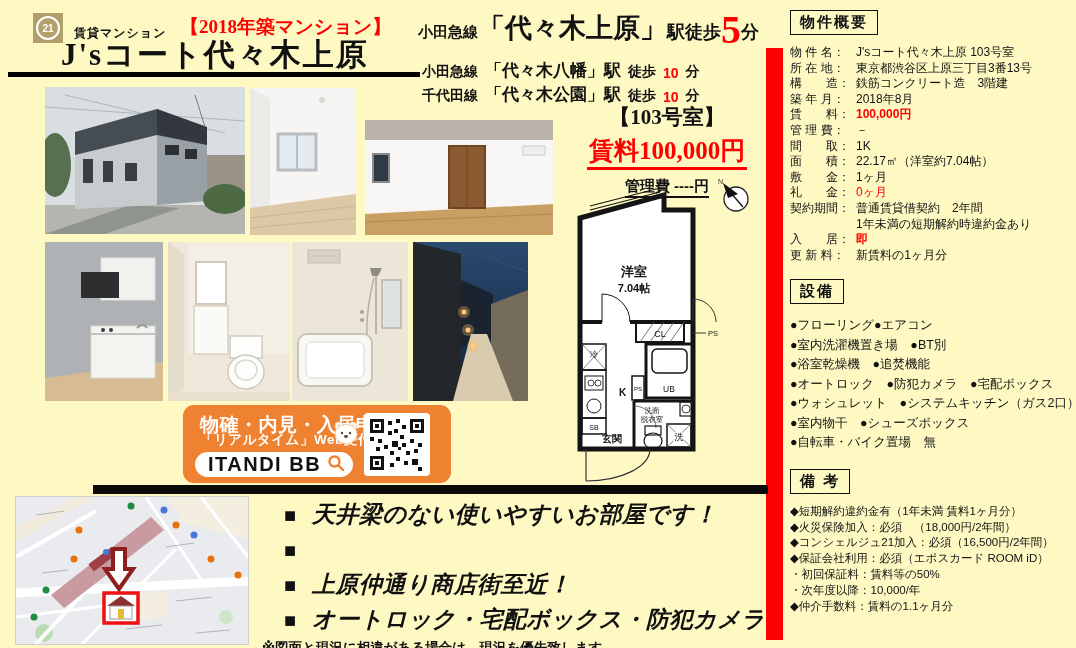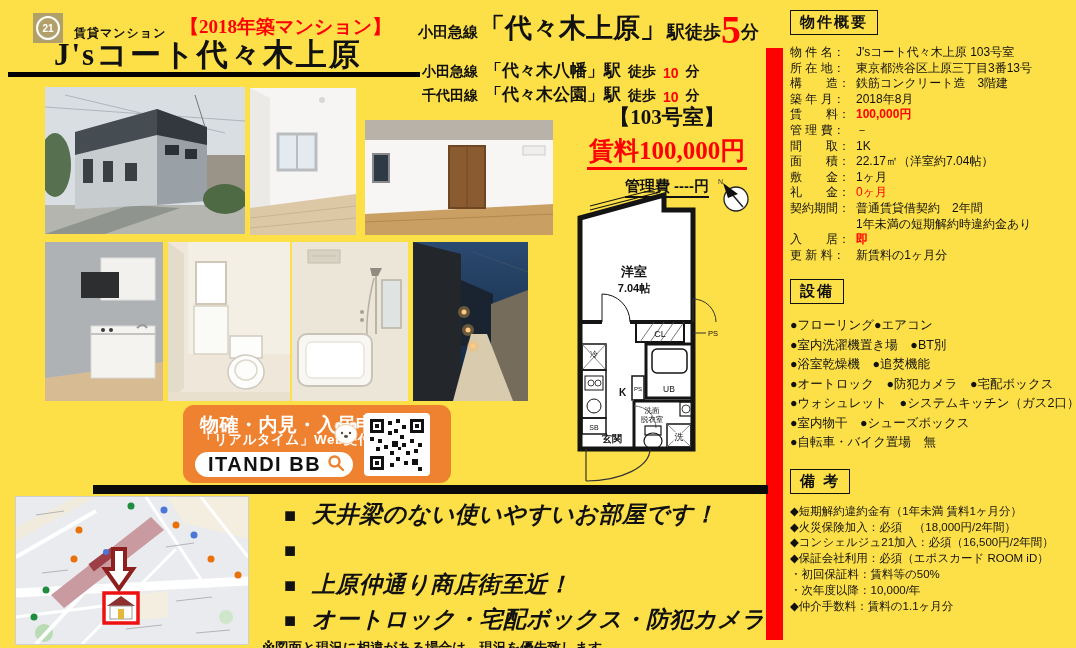--- a/index.html
+++ b/index.html
@@ -1,26 +1,26 @@
 <!DOCTYPE html>
 <html><head>
 <meta charset="utf-8">
 <style>
   html,body{margin:0;padding:0;background:#888;}
-  .flyer{position:relative;width:1076px;height:648px;background:#fde047;overflow:hidden;
+  .flyer{position:relative;width:1076px;height:648px;background:#fef9c3;overflow:hidden;
          font-family:"Liberation Sans","DejaVu Sans",sans-serif;color:#111;}
   .abs{position:absolute;}
   .serif{font-family:"Liberation Serif","DejaVu Serif",serif;}
   .red{color:#ff0000;}
   
   .logo{left:33px;top:13px;width:30px;height:30px;background:#b2a06b;display:flex;align-items:center;justify-content:center;}
   .logo-circle{width:20px;height:20px;border:2px solid #fff;border-radius:50%;color:#fff;font-size:10px;font-weight:bold;display:flex;align-items:center;justify-content:center;}
   .category{left:74px;top:25px;font-size:12px;font-weight:bold;letter-spacing:1px;}
   .year-badge{left:180px;top:14px;font-size:19px;font-weight:bold;color:#ff0000;}
-  .title{left:54px;top:34px;font-size:31px;font-weight:bold;letter-spacing:2px;}
+  .title{left:61px;top:34px;font-size:31px;font-weight:bold;letter-spacing:2px;}
   .title-underline{left:8px;top:72px;width:412px;height:5px;background:#000;}
   
   .access-main{left:418px;top:10px;display:flex;align-items:flex-end;white-space:nowrap;}
   .access-main .ln{font-size:15px;font-weight:bold;margin-bottom:6px;}
   .access-main .st{font-size:27px;font-weight:bold;margin-bottom:2px;}
   .access-main .sfx,.access-main .un{font-size:18px;font-weight:bold;margin-bottom:4px;}
   .access-main .min{font-size:40px;font-weight:bold;line-height:0.9;}
   .access-sub{left:422px;display:flex;align-items:flex-end;gap:7px;white-space:nowrap;}
   .access-sub .ln,.access-sub .wk{font-size:14px;font-weight:bold;margin-bottom:1px;}
   .access-sub .st{font-size:17px;font-weight:bold;}

